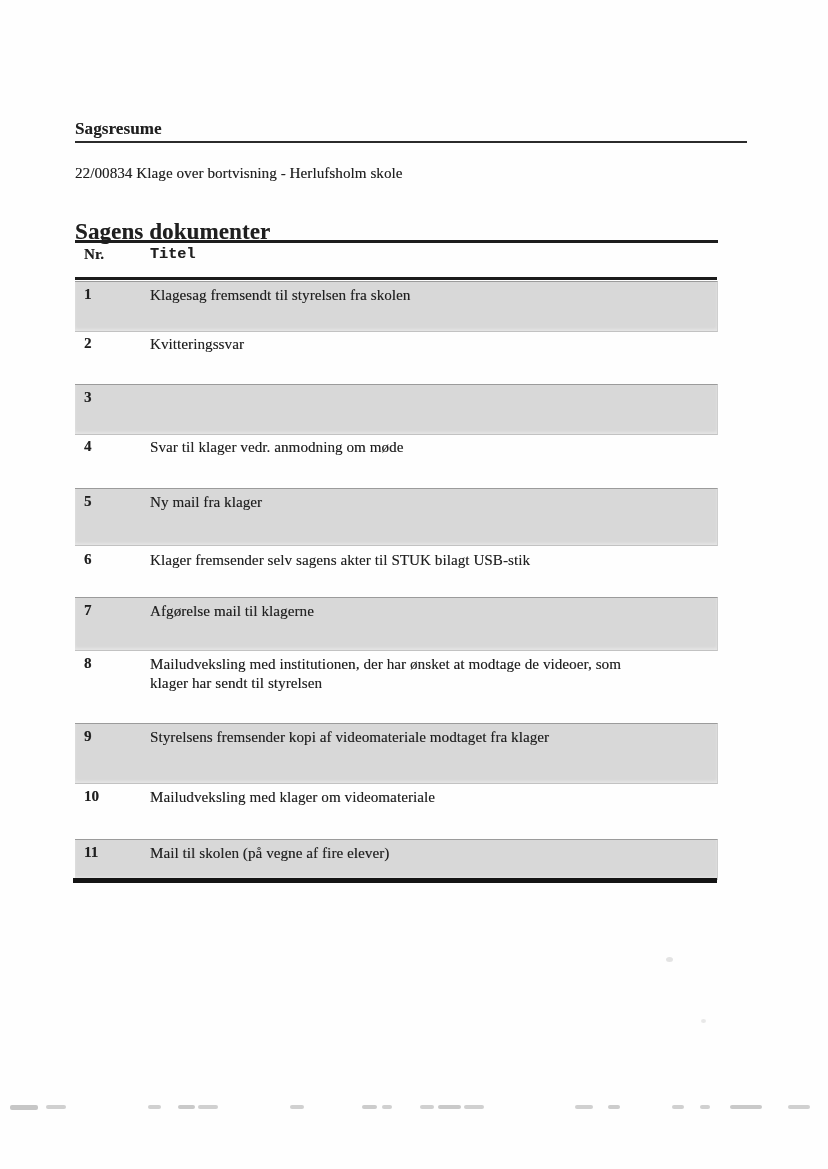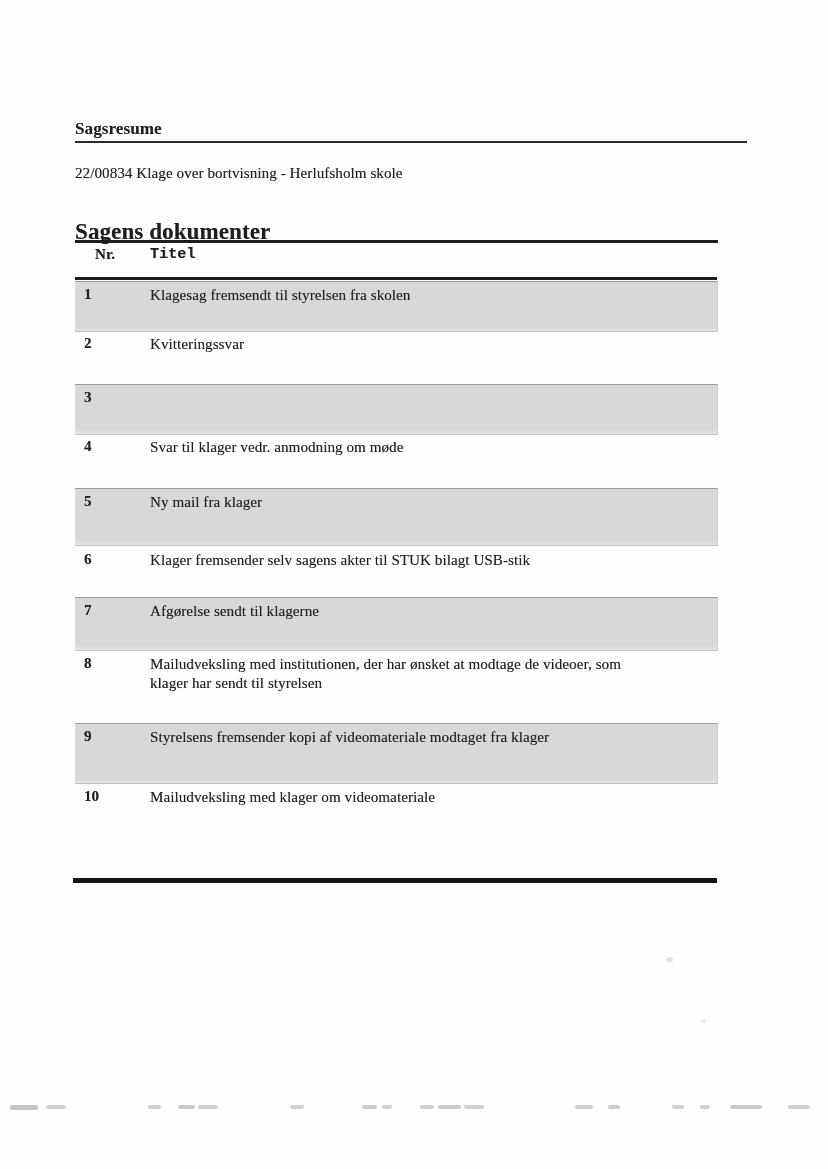--- a/index.html
+++ b/index.html
@@ -37,21 +37,21 @@
   .h-section {
     left: 75px; top: 219px;
     font-size: 23px; font-weight: bold;
   }
   .rule-2 {
     position: absolute; left: 75px; top: 240px;
     width: 643px; height: 3px; background: #1d1d1d;
   }
   .col-nr {
     left: 84px; top: 246px;
-    font-size: 15px; font-weight: bold; margin-left: 11px;
+    font-size: 15px; font-weight: bold;
   }
   .col-titel {
     left: 150px; top: 246px;
     font-size: 15px; font-weight: bold; font-family: Liberation Mono, monospace;
   }
   .rule-3 {
     position: absolute; left: 75px; top: 277px;
     width: 642px; height: 3px; background: #1c1c1c;
   }
   .row {
@@ -135,34 +135,38 @@
   <div class="row shaded r5">
     <span class="nr">5</span>
     <span class="title">Ny mail fra klager</span>
   </div>
   <div class="row r6">
     <span class="nr">6</span>
     <span class="title">Klager fremsender selv sagens akter til STUK bilagt USB-stik</span>
   </div>
   <div class="row shaded r7">
     <span class="nr">7</span>
-    <span class="title">Afgørelse sendt til klagerne</span>
+    <span class="title">Afgørelse mail til klagerne</span>
   </div>
   <div class="row r8">
     <span class="nr">8</span>
     <span class="title">Mailudveksling med institutionen, der har ønsket at modtage de videoer, som
 klager har sendt til styrelsen</span>
   </div>
   <div class="row shaded r9">
     <span class="nr">9</span>
     <span class="title">Styrelsens fremsender kopi af videomateriale modtaget fra klager</span>
   </div>
   <div class="row r10">
     <span class="nr">10</span>
     <span class="title">Mailudveksling med klager om videomateriale</span>
+  </div>
+  <div class="row shaded r11">
+    <span class="nr">11</span>
+    <span class="title">Mail til skolen (på vegne af fire elever)</span>
   </div>
 
   <div class="rule-bottom"></div>
 
   <div class="artifact dash" style="left:10px;width:28px;height:5px;background:#c6c6c6;"></div>
   <div class="artifact dash" style="left:46px;width:20px;"></div>
   <div class="artifact dash" style="left:148px;width:13px;"></div>
   <div class="artifact dash" style="left:178px;width:17px;background:#c9c9c9;"></div>
   <div class="artifact dash" style="left:198px;width:20px;"></div>
   <div class="artifact dash" style="left:290px;width:14px;"></div>

